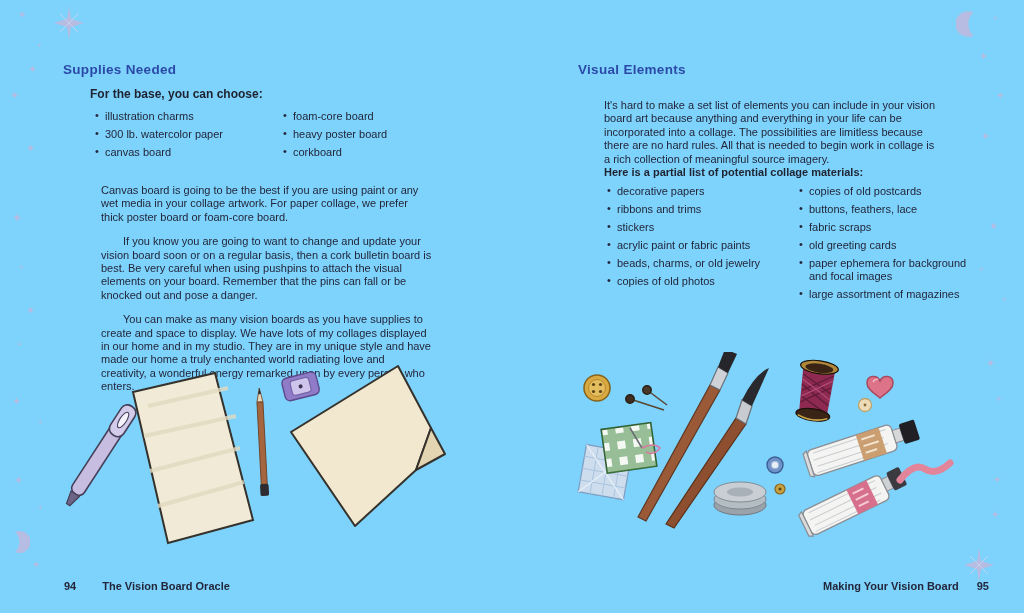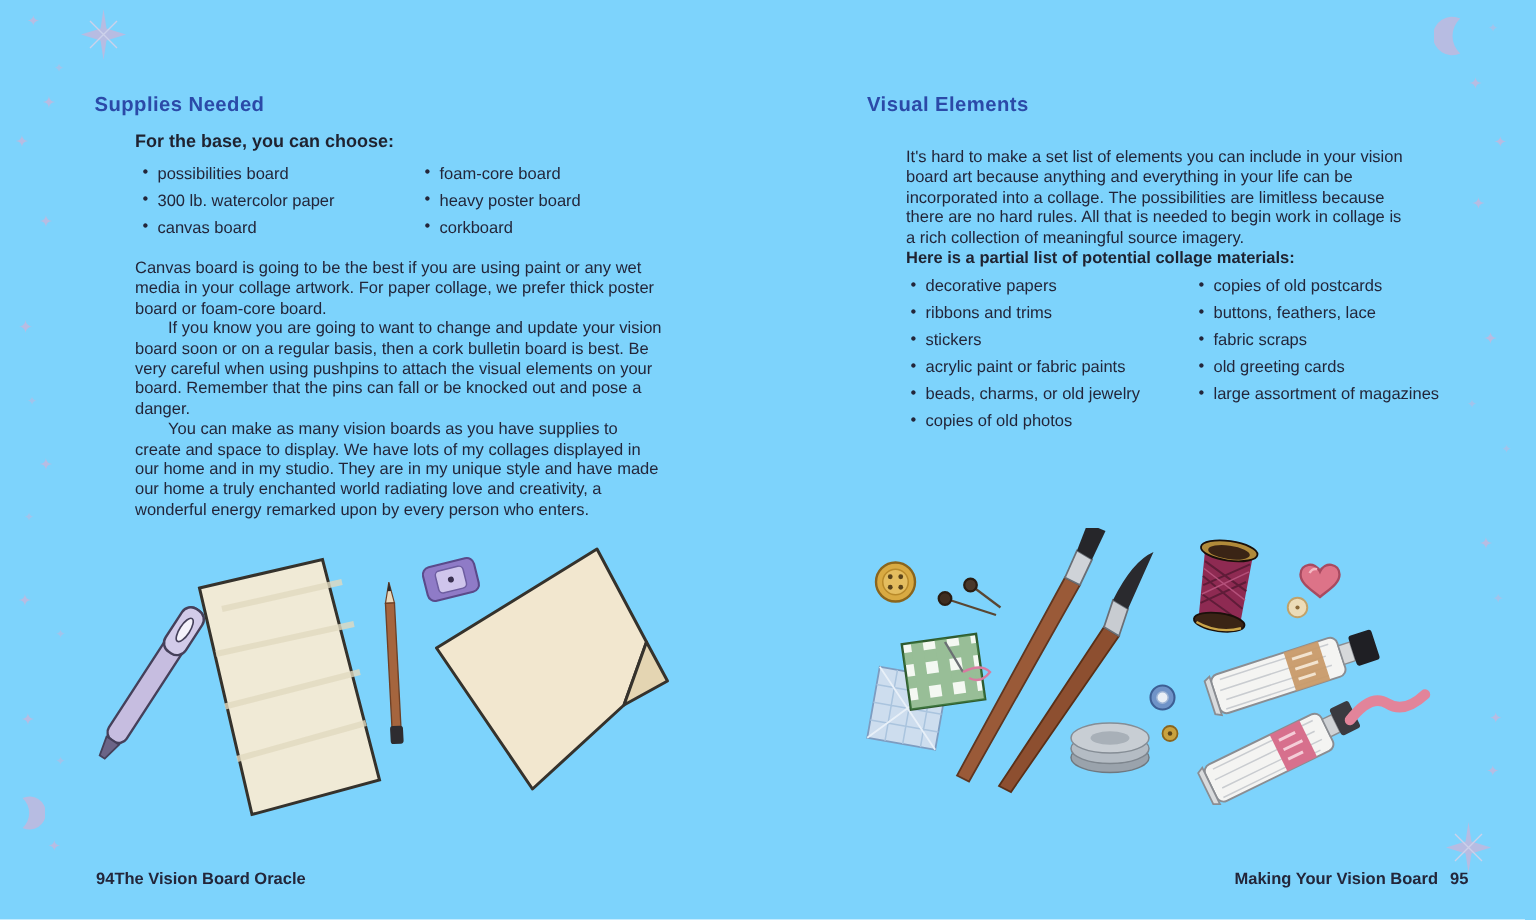--- a/index.html
+++ b/index.html
@@ -4,48 +4,48 @@
 <style>
   html,body{margin:0;padding:0;background:#ffffff;}
   #spread{
     position:relative;width:1024px;height:613px;background:#7dd3fc;overflow:hidden;
     font-family:"Liberation Sans","DejaVu Sans",sans-serif;color:#23263a;
   }
   .section-heading{position:absolute;font-size:13.5px;font-weight:bold;color:#2b4aa8;letter-spacing:.3px;}
   .sub-heading{position:absolute;font-size:12px;font-weight:bold;color:#1f2230;}
   .body-text{font-size:11px;line-height:13.4px;color:#23263a;}
   .paragraphs{position:absolute;left:90px;top:173px;width:354px;}
-  .paragraphs p{margin:0;}
+  .paragraphs p{margin:11px;}
   .paragraphs p.indented{text-indent:22px;}
   .blist{list-style:none;margin:0;padding:0;font-size:11px;line-height:13px;color:#23263a;}
   .blist li{position:relative;padding-left:10px;margin:0 0 5px 0;}
   .blist li::before{content:"\2022";position:absolute;left:0;top:-1px;}
   .intro{position:absolute;left:604px;top:84px;width:337px;margin-top:15px;}
   .list-heading{position:absolute;left:604px;top:166px;font-size:11px;font-weight:bold;color:#1f2230;}
   .footer{position:absolute;top:580px;font-size:11px;font-weight:bold;color:#23263a;display:flex;align-items:baseline;}
-  .footer-left{left:64px;}
-  .footer-right{left:823px;gap:8px;}
+  .footer-left{left:64px;gap:26px;}
+  .footer-right{left:823px;gap:18px;}
   .illus{position:absolute;}
   
   .sp{position:absolute;color:#b7bce2;line-height:1;}
   .sp::before{content:"\2726";}
   .sp.dim{opacity:.65;}
   .deco-svg{position:absolute;}
 </style>
 </head>
 <body>
 
 <div id="spread">
 
   <div class="section-heading" style="left:63px;top:62px;">Supplies Needed</div>
 
   <div class="sub-heading" style="left:90px;top:87px;">For the base, you can choose:</div>
 
   <ul class="blist" style="position:absolute;left:95px;top:110px;width:180px;">
-    <li>possibilities board</li>
+    <li>illustration charms</li>
     <li>300 lb. watercolor paper</li>
     <li>canvas board</li>
   </ul>
   <ul class="blist" style="position:absolute;left:283px;top:110px;width:160px;">
     <li>foam-core board</li>
     <li>heavy poster board</li>
     <li>corkboard</li>
   </ul>
 
   <div class="paragraphs body-text">
@@ -104,20 +104,21 @@
     <li>stickers</li>
     <li>acrylic paint or fabric paints</li>
     <li>beads, charms, or old jewelry</li>
     <li>copies of old photos</li>
   </ul>
   <ul class="blist" style="position:absolute;left:799px;top:185px;width:168px;">
     <li>copies of old postcards</li>
     <li>buttons, feathers, lace</li>
     <li>fabric scraps</li>
     <li>old greeting cards</li>
+    <li>paper ephemera for background and focal images</li>
     <li>large assortment of magazines</li>
   </ul>
 
   <svg class="illus" style="left:568px;top:352px;" width="410" height="195" viewBox="0 0 410 195">
 
     <g>
       <circle cx="29" cy="36" r="13" fill="#d9aa42" stroke="#8a651d" stroke-width="1.6"></circle>
       <circle cx="29" cy="36" r="8.5" fill="#e4bd5f" stroke="#b98a2a" stroke-width="1"></circle>
       <circle cx="25.5" cy="32.5" r="1.6" fill="#5a431a"></circle>
         <circle cx="32.5" cy="32.5" r="1.6" fill="#5a431a"></circle>

